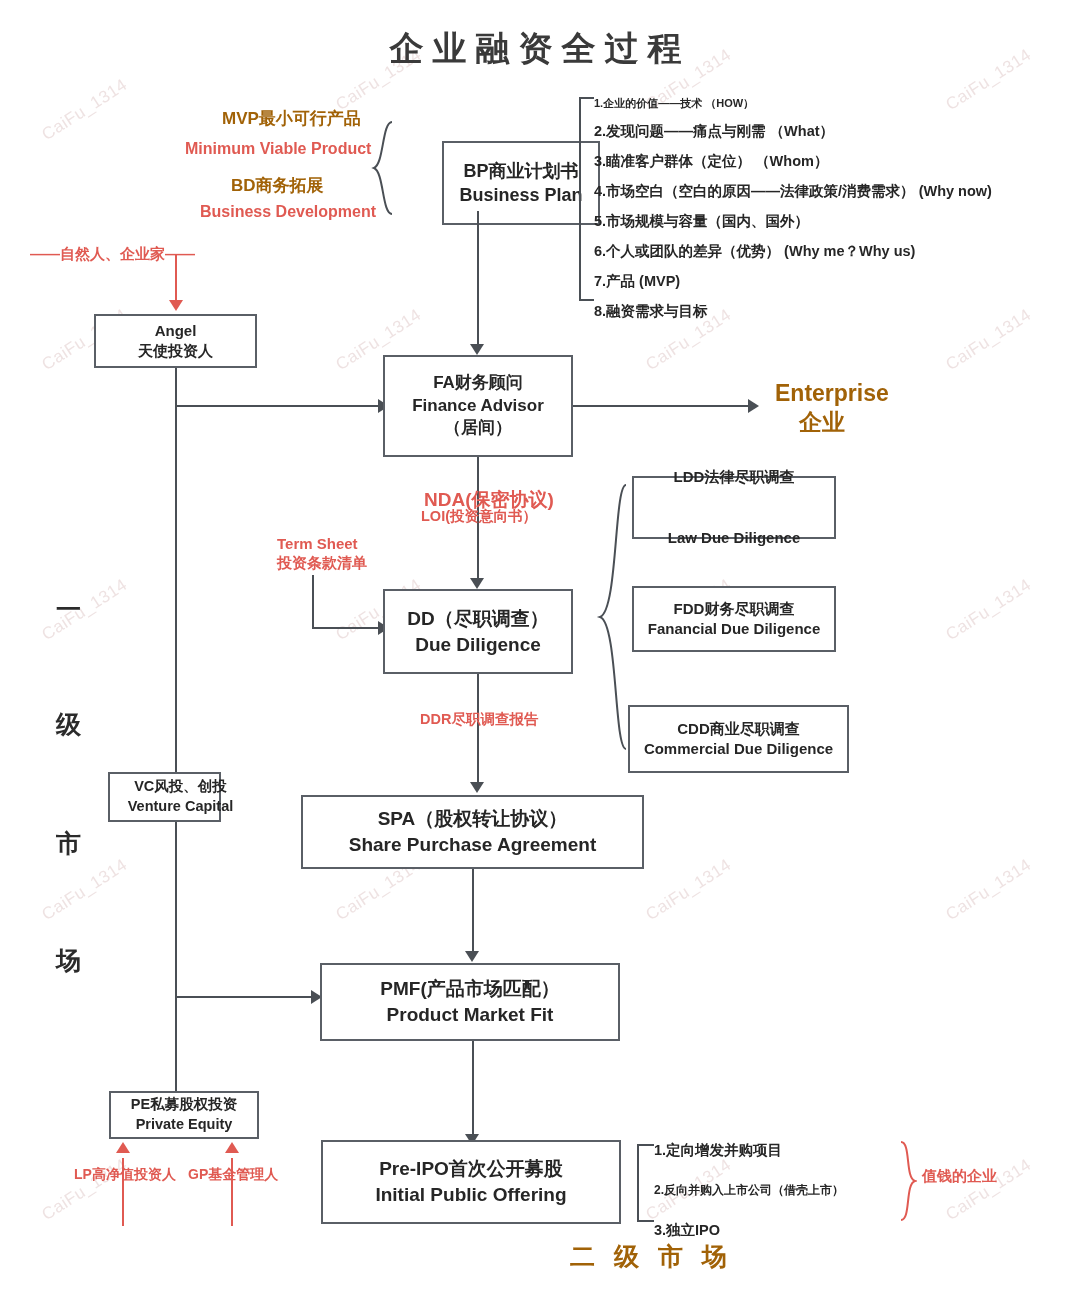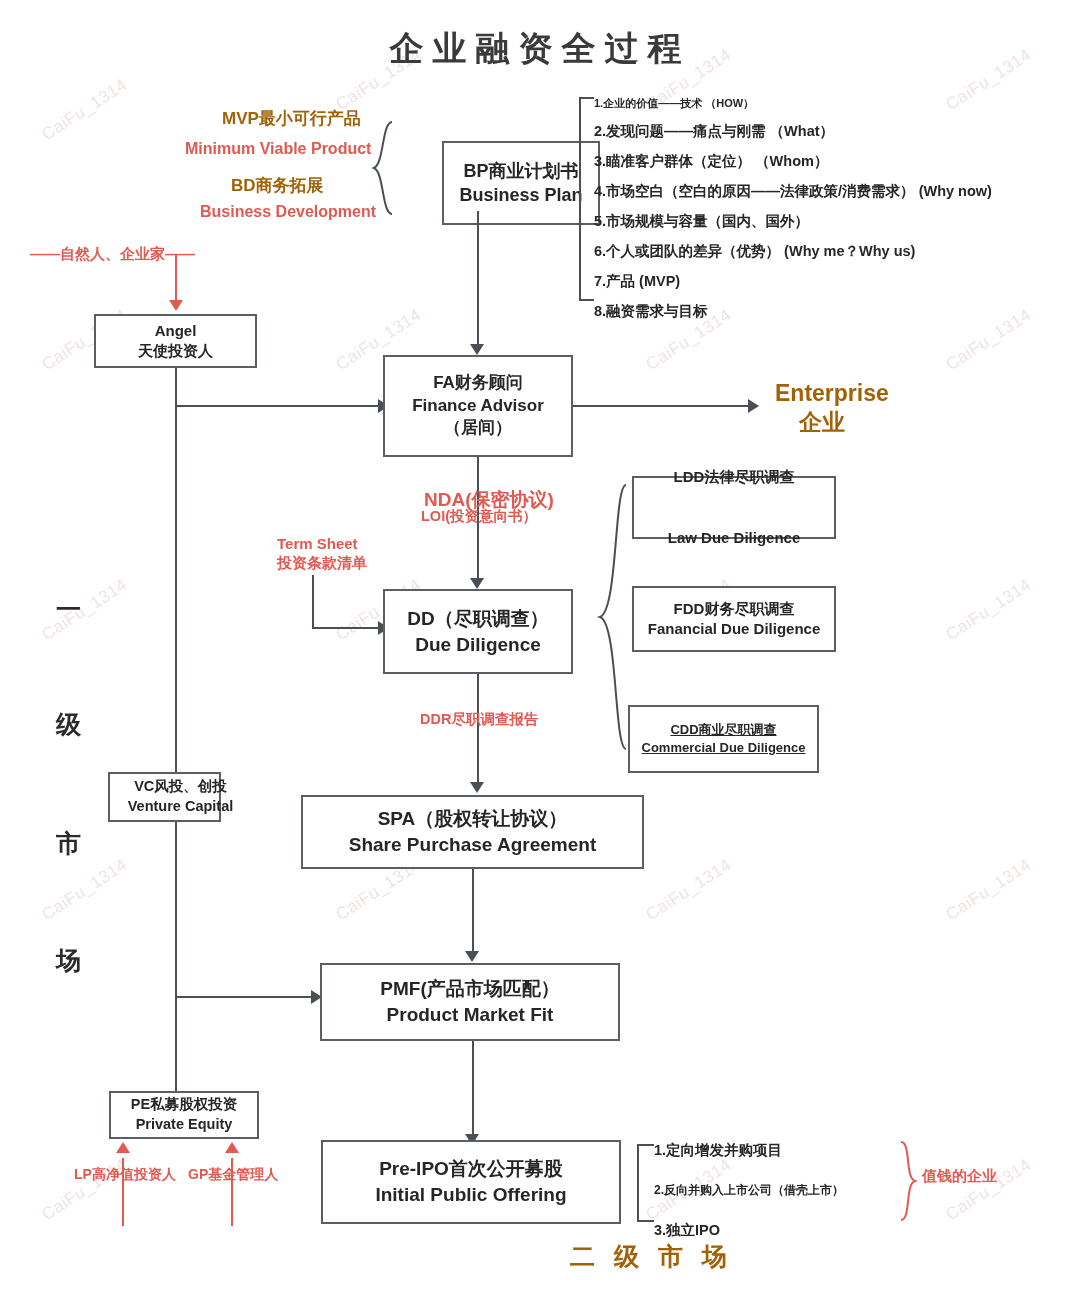--- a/index.html
+++ b/index.html
@@ -189,21 +189,21 @@
   </svg>
 
   <div class="box" style="left:632px;top:476px;width:204px;height:63px;font-size:15px;font-weight:bold;gap:40px;">
     <span class="l1">LDD法律尽职调查</span>
     <span class="l2">Law Due  Diligence</span>
   </div>
   <div class="box" style="left:632px;top:586px;width:204px;height:66px;font-size:15px;">
     <span class="l1">FDD财务尽职调查</span>
     <span class="l2">Fanancial Due Diligence</span>
   </div>
-  <div class="box" style="left:628px;top:705px;width:191px;height:68px;font-size:13px;text-decoration:underline;">
+  <div class="box" style="left:628px;top:705px;width:221px;height:68px;font-size:15px;">
     <span class="l1">CDD商业尽职调查</span>
     <span class="l2">Commercial Due  Diligence</span>
   </div>
 
   <div class="vline" style="left:477px;top:674px;height:112px;"></div>
   <div class="arrow-d" style="left:470px;top:782px;"></div>
   <div class="txt red" style="left:420px;top:710px;font-size:14.5px;">DDR尽职调查报告</div>
 
   <div class="vtxt" style="left:56px;top:593px;">一</div>
   <div class="vtxt" style="left:56px;top:708px;">级</div>

